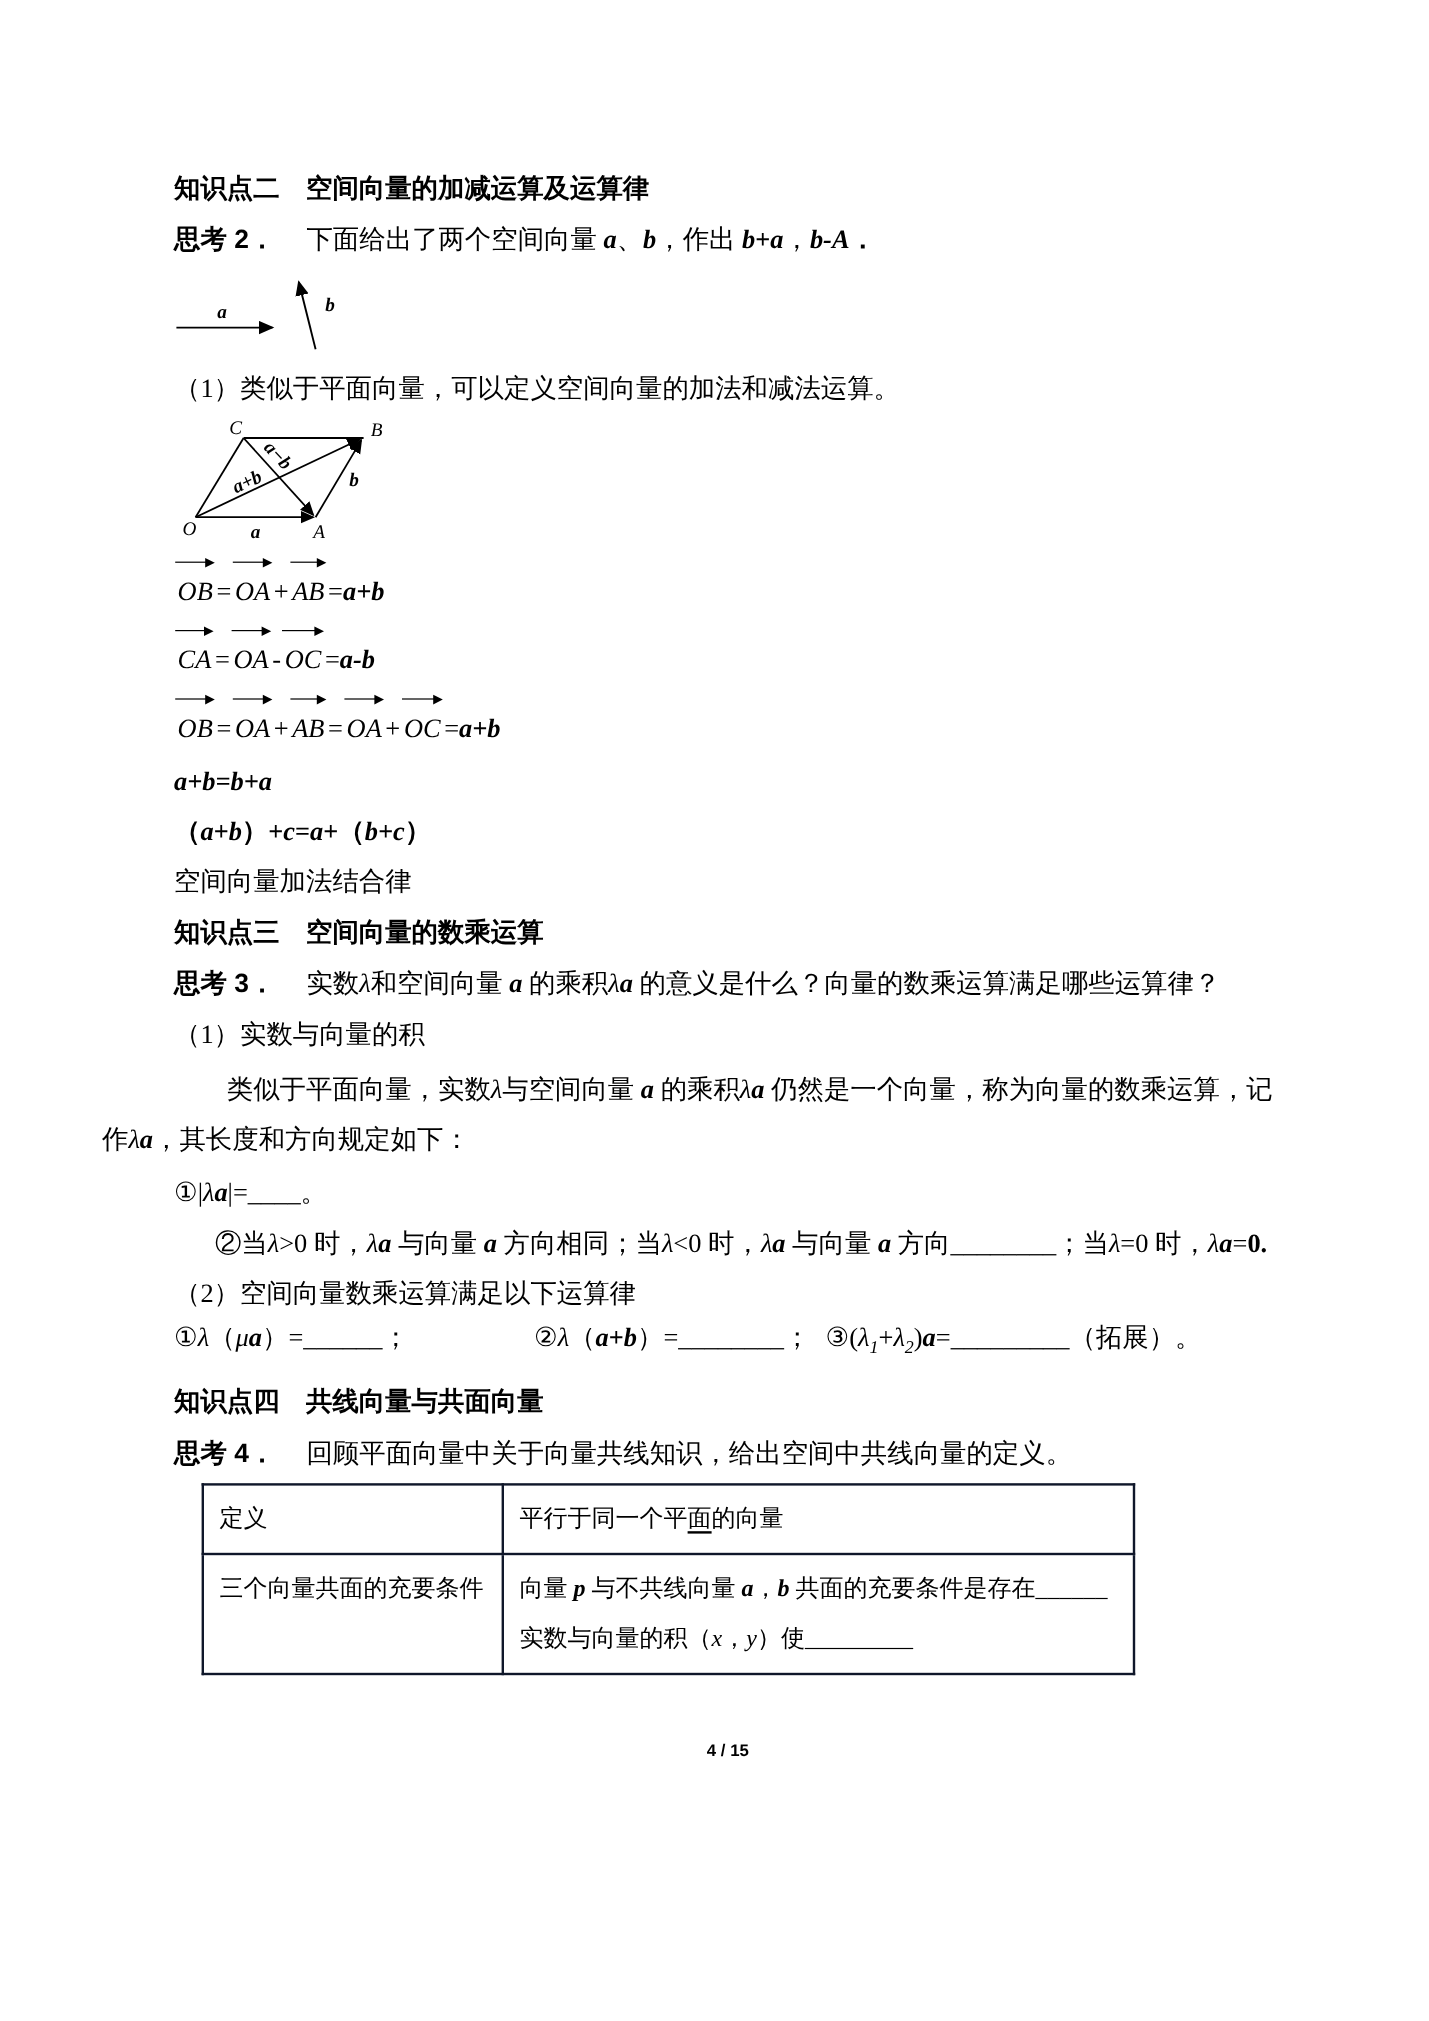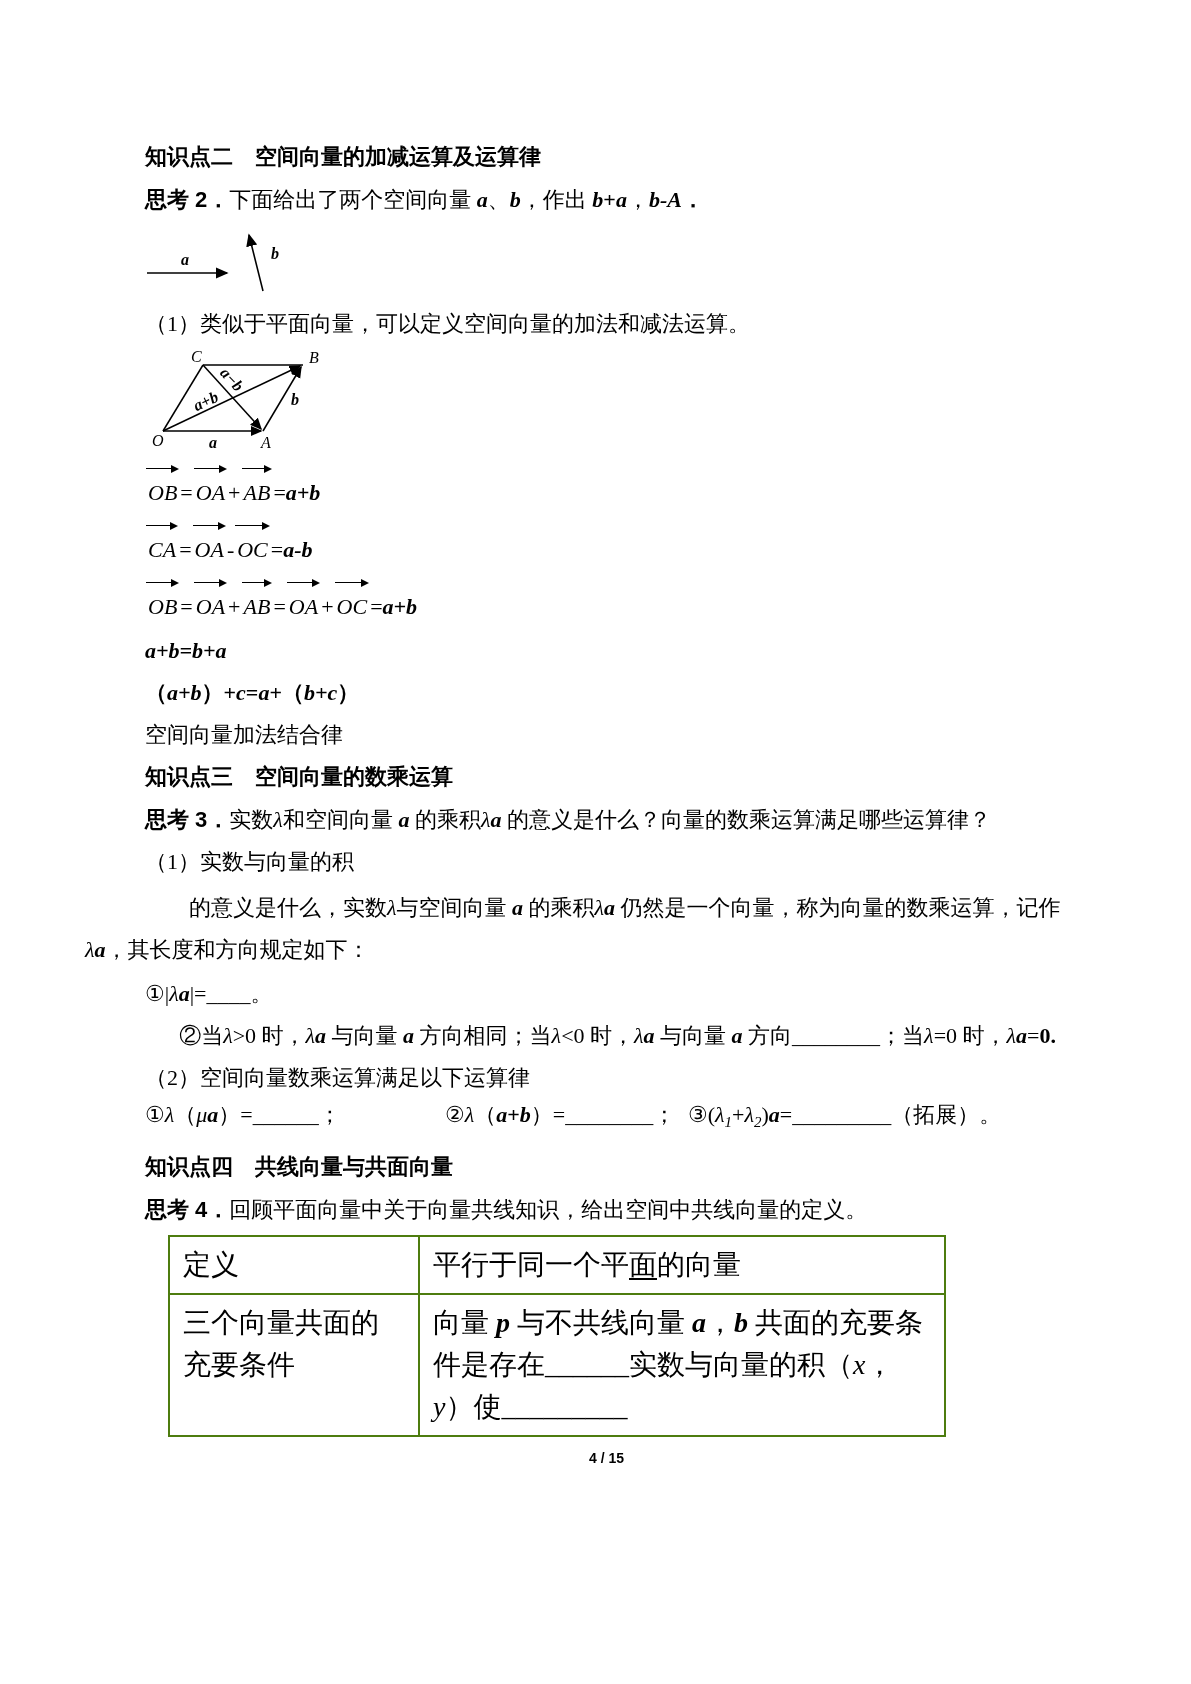--- a/index.html
+++ b/index.html
@@ -13,21 +13,21 @@
   .line { line-height:33px; margin-bottom:9px; }
   .ind { margin-left:60px; }
   .head {
     font-family:"Liberation Sans","DejaVu Sans",sans-serif;
     font-weight:bold; font-size:22px; line-height:34px;
   }
   .head3 { margin-top:6px; }
   .head4 { margin-top:16px; }
   .tlabel {
     font-family:"Liberation Sans","DejaVu Sans",sans-serif;
-    font-weight:bold; 
+    font-weight:bold; margin-right:26px;
   }
   .bi { font-weight:bold; font-style:italic; }
   .i  { font-style:italic; }
   .b  { font-weight:bold; }
   .u  { text-decoration:underline; text-underline-offset:4px; }
   sub { font-size:0.68em; font-style:italic; }
 
   .para { width:985px; text-indent:104px; line-height:42px; margin-bottom:6px; }
   .nowrap { white-space:nowrap;text-align:right; }
 
@@ -50,22 +50,22 @@
   svg text.plab { font-style:italic; }
 
   
   .laws { margin-left:60px; line-height:23px; margin-bottom:9px; white-space:nowrap; }
   .laws .l1 { display:inline-block; min-width:300px; }
   .laws .l2 { display:inline-block; min-width:243px; }
 
   
   table.deftable { border-collapse:collapse; margin:8px 0 0 83px; width:778px; table-layout:fixed; }
   table.deftable td {
-    border:2px solid #4d7c0f; vertical-align:top;
-    padding:7px 13px; line-height:42px; font-size:28px;
+    border:2px solid #0f172a; vertical-align:top;
+    padding:7px 13px; line-height:42px; font-size:20px;
   }
   table.deftable td.c1 { width:250px; }
 
   .footer {
     position:absolute; top:1450px; left:11px; width:1191px; text-align:center;
     font-family:"Liberation Sans","DejaVu Sans",sans-serif;
     font-weight:bold; font-size:14px; color:#000;
   }
 </style>
 </head>
@@ -121,21 +121,21 @@
   <div class="line ind">空间向量加法结合律</div>
 
   <div class="line head head3 ind">知识点三　空间向量的数乘运算</div>
 
   <div class="line ind">
     <span class="tlabel">思考 3．</span><span><span>实数</span><span class="i">λ</span><span>和空间向量 </span><span class="bi">a</span><span> 的乘积</span><span class="i">λ</span><span class="bi">a</span><span> 的意义是什么？向量的数乘运算满足哪些运算律？</span></span>
   </div>
 
   <div class="line ind">（1）实数与向量的积</div>
 
-  <div class="para"><span>的意义是什么，实数</span><span class="i">λ</span><span>与空间向量 </span><span class="bi">a</span><span> 的乘积</span><span class="i">λ</span><span class="bi">a</span><span> 仍然是一个向量，称为向量的数乘运算，记作</span><span class="i">λ</span><span class="bi">a</span><span>，其长度和方向规定如下：</span></div>
+  <div class="para"><span>类似于平面向量，实数</span><span class="i">λ</span><span>与空间向量 </span><span class="bi">a</span><span> 的乘积</span><span class="i">λ</span><span class="bi">a</span><span> 仍然是一个向量，称为向量的数乘运算，记作</span><span class="i">λ</span><span class="bi">a</span><span>，其长度和方向规定如下：</span></div>
 
   <div class="line ind"><span>①|</span><span class="i">λ</span><span class="bi">a</span><span>|=</span><span>____</span><span>。</span></div>
   <div class="line ind nowrap"><span>②当</span><span class="i">λ</span><span>&gt;0 时，</span><span class="i">λ</span><span class="bi">a</span><span> 与向量 </span><span class="bi">a</span><span> 方向相同；当</span><span class="i">λ</span><span>&lt;0 时，</span><span class="i">λ</span><span class="bi">a</span><span> 与向量 </span><span class="bi">a</span><span> 方向</span><span>________</span><span>；当</span><span class="i">λ</span><span>=0 时，</span><span class="i">λ</span><span class="bi">a</span><span>=</span><span class="b">0.</span></div>
   <div class="line ind">（2）空间向量数乘运算满足以下运算律</div>
 
   <div class="laws">
     <span class="l1"><span>①</span><span class="i">λ</span><span>（</span><span class="i">μ</span><span class="bi">a</span><span>）=</span><span>______</span><span>；</span></span><span class="l2"><span>②</span><span class="i">λ</span><span>（</span><span class="bi">a</span><span class="b">+</span><span class="bi">b</span><span>）=</span><span>________</span><span>；</span></span><span class="l3"><span>③(</span><span class="i">λ</span><sub>1</sub><span>+</span><span class="i">λ</span><sub>2</sub><span>)</span><span class="bi">a</span><span>=</span><span>_________</span><span>（拓展）。</span></span>
   </div>
 
   <div class="line head head4 ind">知识点四　共线向量与共面向量</div>

